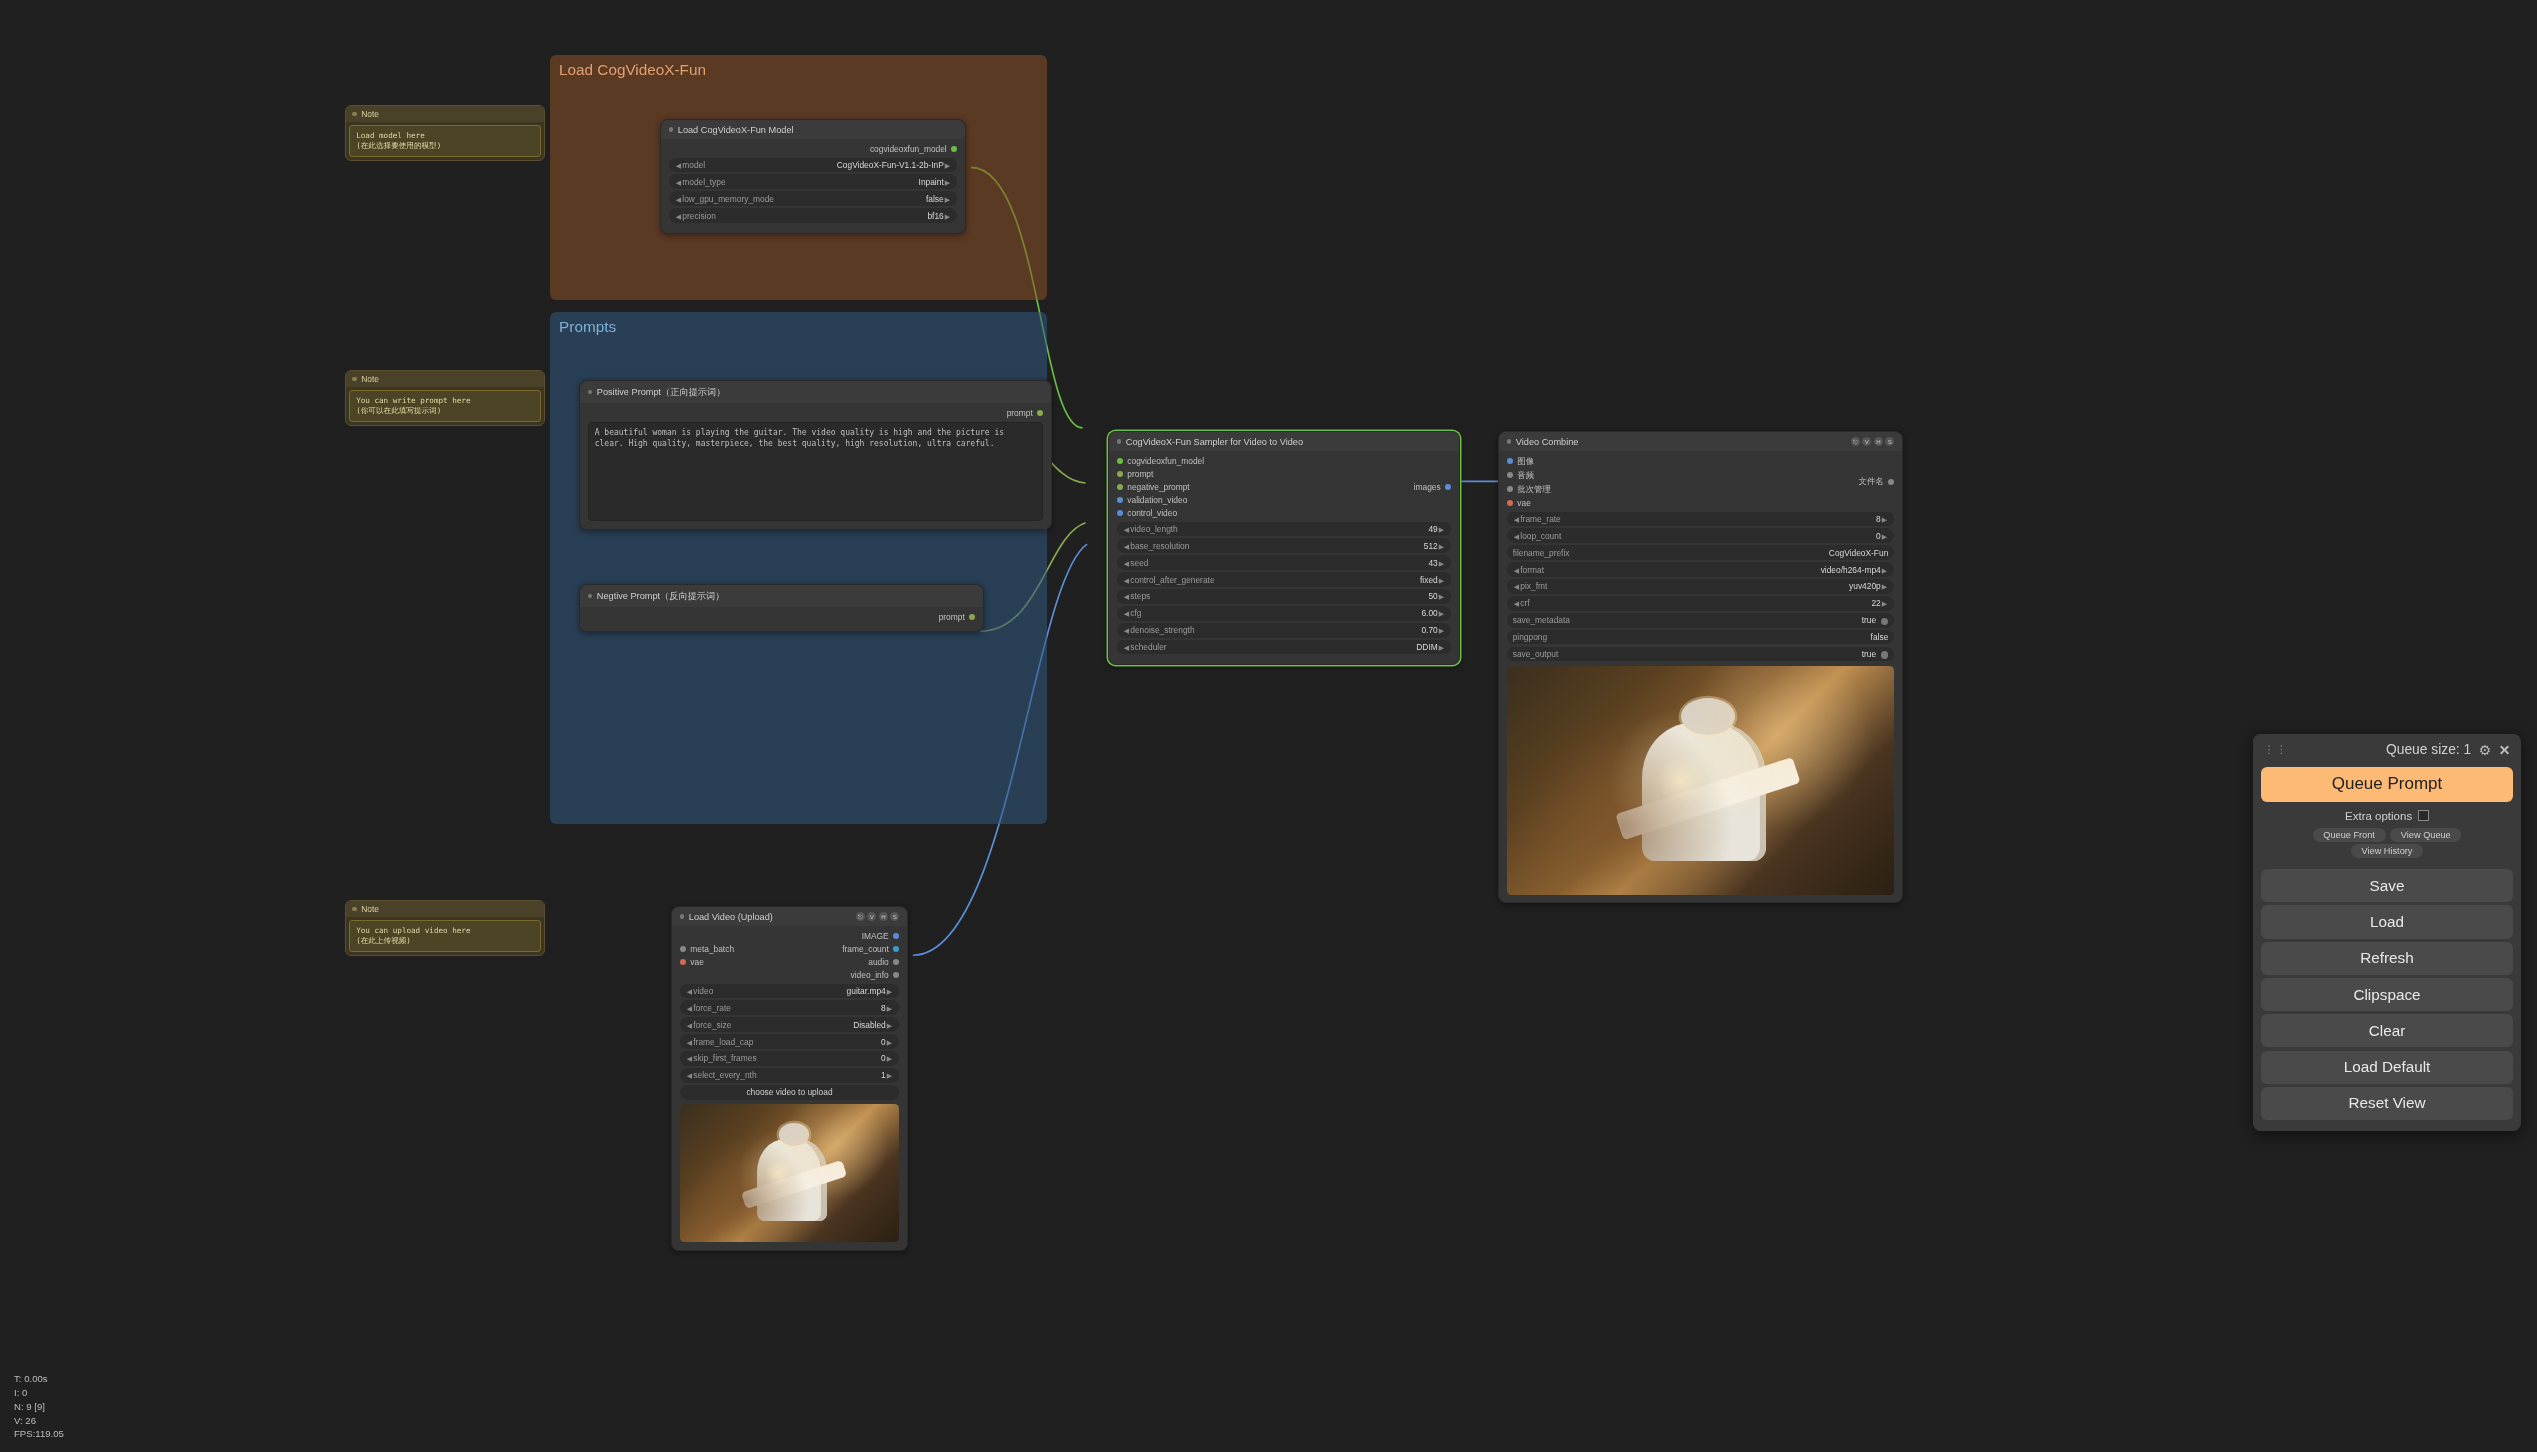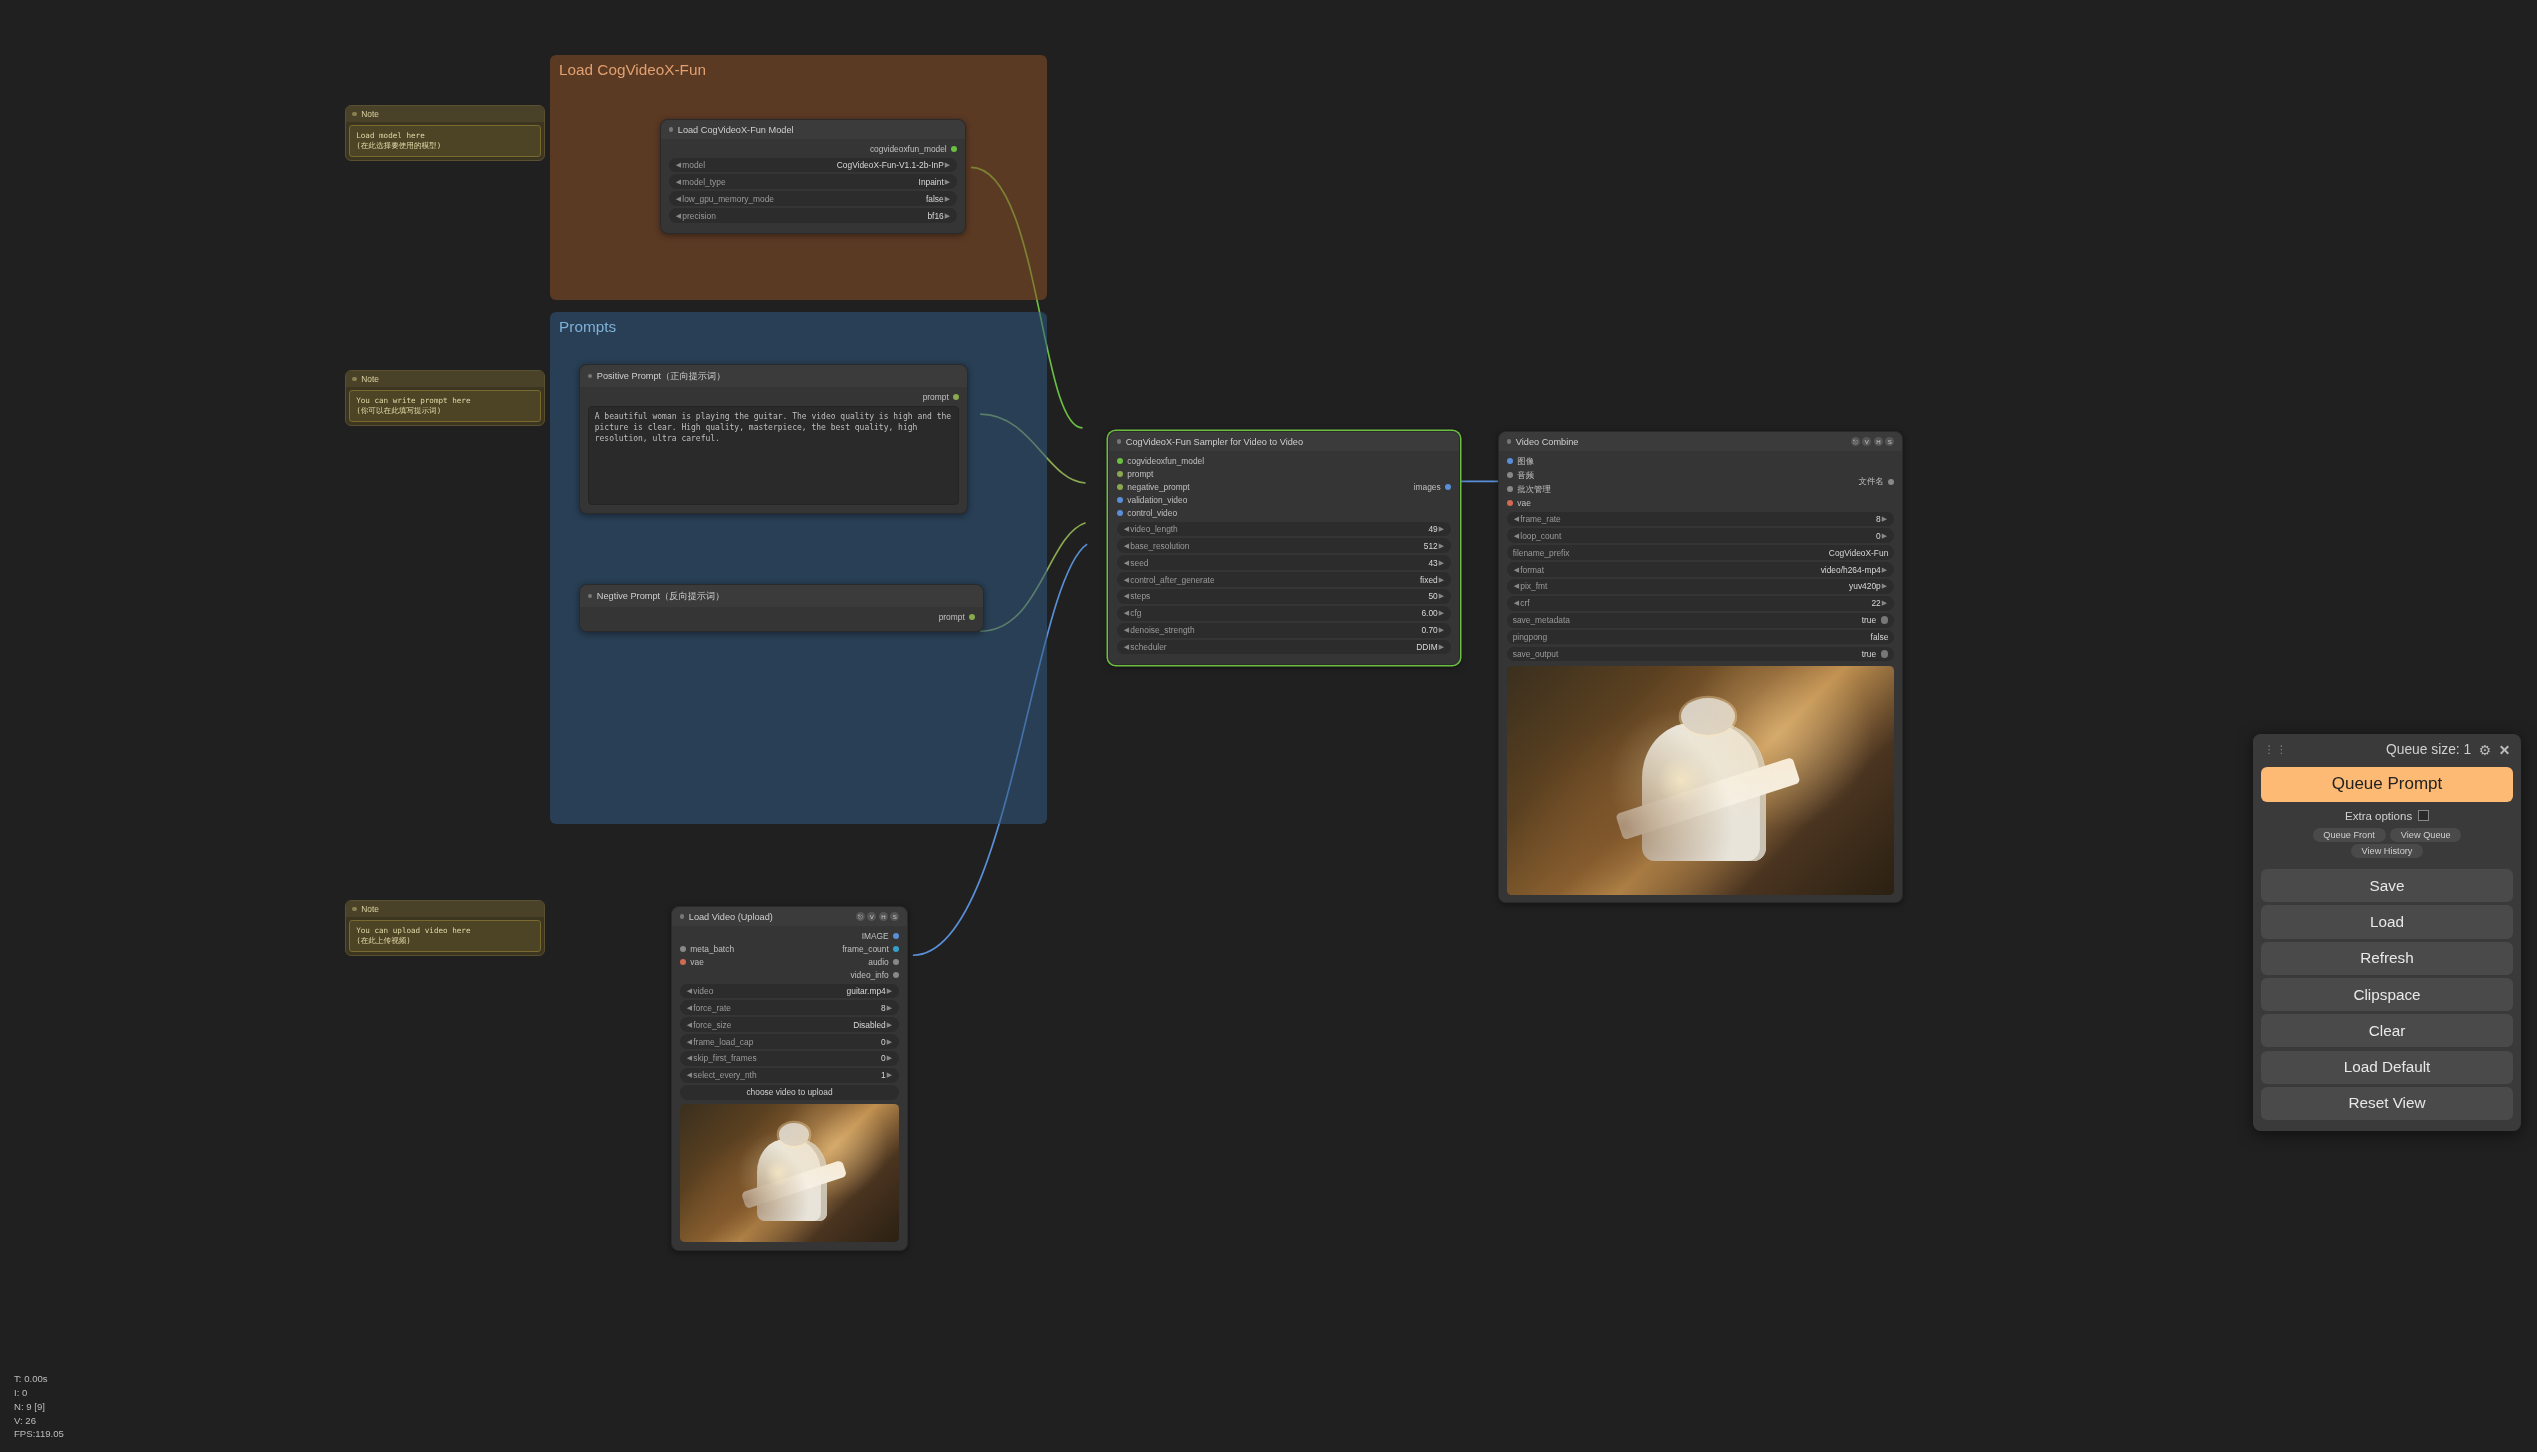--- a/index.html
+++ b/index.html
@@ -63,21 +63,21 @@
   .port.g { background:#6abf40; }
   .port.c { background:#34a0c8; }
   .port.b { background:#5a8fd8; }
   .port.r { background:#d06a50; }
   .port.gr{ background:#8aa850; }
   .port.gray{ background:#888; }
   .io-label { white-space:nowrap; color:#c0c0c0; }
   .io-split { display:flex; justify-content:space-between; align-items:center; gap:6.1px; }
 
   .widget {
-    display:flex; align-items:center;
+    display:flex; align-items:flex-end;
     background:#2c2c2c;
     border-radius:7.6px;
     padding:2.3px 6.1px;
     margin:2.3px 0;
     font-size:8.4px;
     color:#c8c8c8;
     position:relative;
   }
   .widget .wlabel { flex:0 0 auto; color:#9a9a9a; }
   .widget .wval { margin-left:auto; color:#d8d8d8; }
@@ -254,21 +254,21 @@
         </div>
       <div class="widget">
           <span class="arrow">◀</span>
           <span class="wlabel">precision</span>
           <span class="wval">bf16</span>
           <span class="arrow">▶</span>
         </div>
     </div>
   </div>
 
-  <div class="node" style="left:579px;top:364px;width:389px;">
+  <div class="node" style="left:579px;top:380px;width:473px;">
     <div class="node-head">
         <span class="dot"></span>
         <span>Positive Prompt（正向提示词）</span>
       </div>
     <div class="node-body">
       <div class="io-row io-right">
           <span class="io-label">prompt</span>
           <span class="port gr"></span>
         </div>
       <div class="textarea" style="min-height:99px;">A beautiful woman is playing the guitar. The video quality is high and the picture is clear. High quality, masterpiece, the best quality, high resolution, ultra careful.</div>

